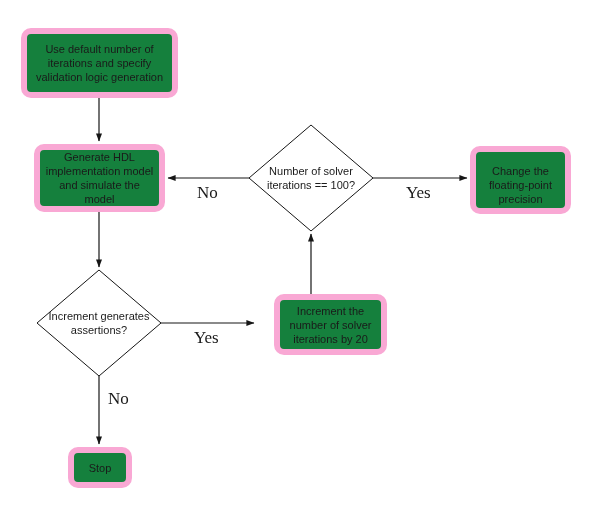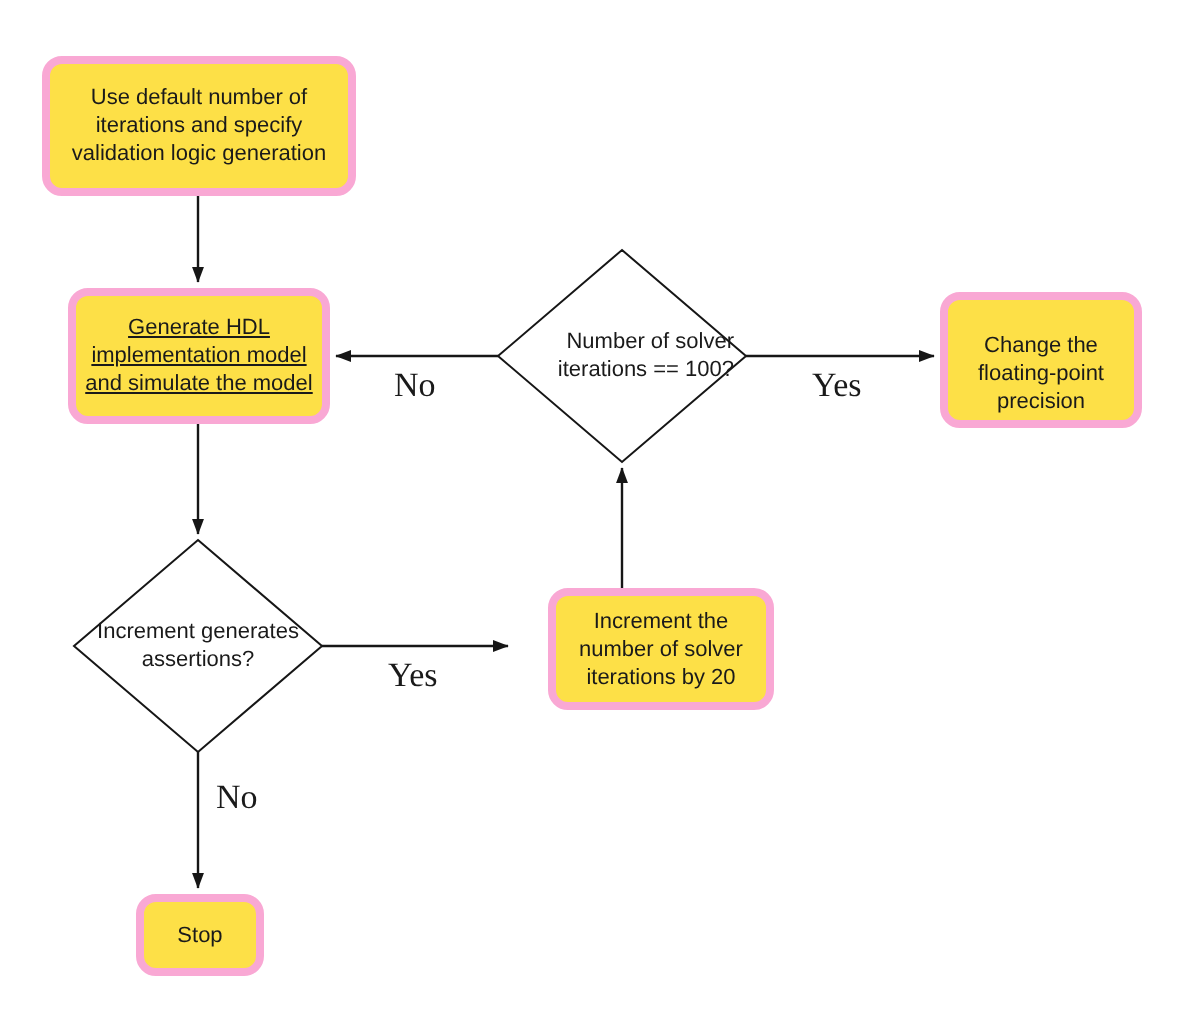--- a/index.html
+++ b/index.html
@@ -32,23 +32,23 @@
     box-sizing: border-box;
     display: flex;
     align-items: center;
     justify-content: center;
     text-align: center;
     font-size: 11px;
     line-height: 14px;
     color: #1a1a1a;
   }
   .node-process {
-    border: 4px solid #f9a8d4;
+    border: 6px solid #f9a8d4;
     border-radius: 10px;
-    background: #fde047;
+    background: #15803d;
     padding: 2px 4px;
   }
   .node-decision {
     background: transparent;
   }
   .node-decision .decision-label {
     position: relative;
     z-index: 2;
     width: 100%;
     padding: 0 6px;
@@ -91,33 +91,33 @@
 
     <line x1="373" y1="178" x2="467" y2="178" stroke="#161616" stroke-width="1.2" marker-end="url(#arrow)"></line>
 
     <line x1="99" y1="376" x2="99" y2="444" stroke="#161616" stroke-width="1.2" marker-end="url(#arrow)"></line>
   </svg>
 
   <div class="node node-process" style="left:21px; top:28px; width:157px; height:70px;">
     <span>Use default number of iterations and specify validation logic generation</span>
   </div>
 
-  <div class="node node-process" style="left:34px; top:144px; width:131px; height:68px;text-decoration:underline;">
+  <div class="node node-process" style="left:34px; top:144px; width:131px; height:68px;">
     <span>Generate HDL implementation model and simulate the model</span>
   </div>
 
   <div class="node node-decision" style="left:37px; top:270px; width:124px; height:106px;">
     <span class="decision-label">Increment generates assertions?</span>
   </div>
 
   <div class="node node-process" style="left:274px; top:294px; width:113px; height:61px;">
     <span>Increment the number of solver iterations by 20</span>
   </div>
 
-  <div class="node node-decision" style="left:249px; top:125px; width:124px; height:106px;text-align:right;">
+  <div class="node node-decision" style="left:249px; top:125px; width:124px; height:106px;">
     <span class="decision-label">Number of solver iterations == 100?</span>
   </div>
 
   <div class="node node-process" style="left:470px; top:146px; width:101px; height:68px;align-items:flex-end;">
     <span>Change the floating-point precision</span>
   </div>
 
   <div class="node node-process" style="left:68px; top:447px; width:64px; height:41px;">
     <span>Stop</span>
   </div>

